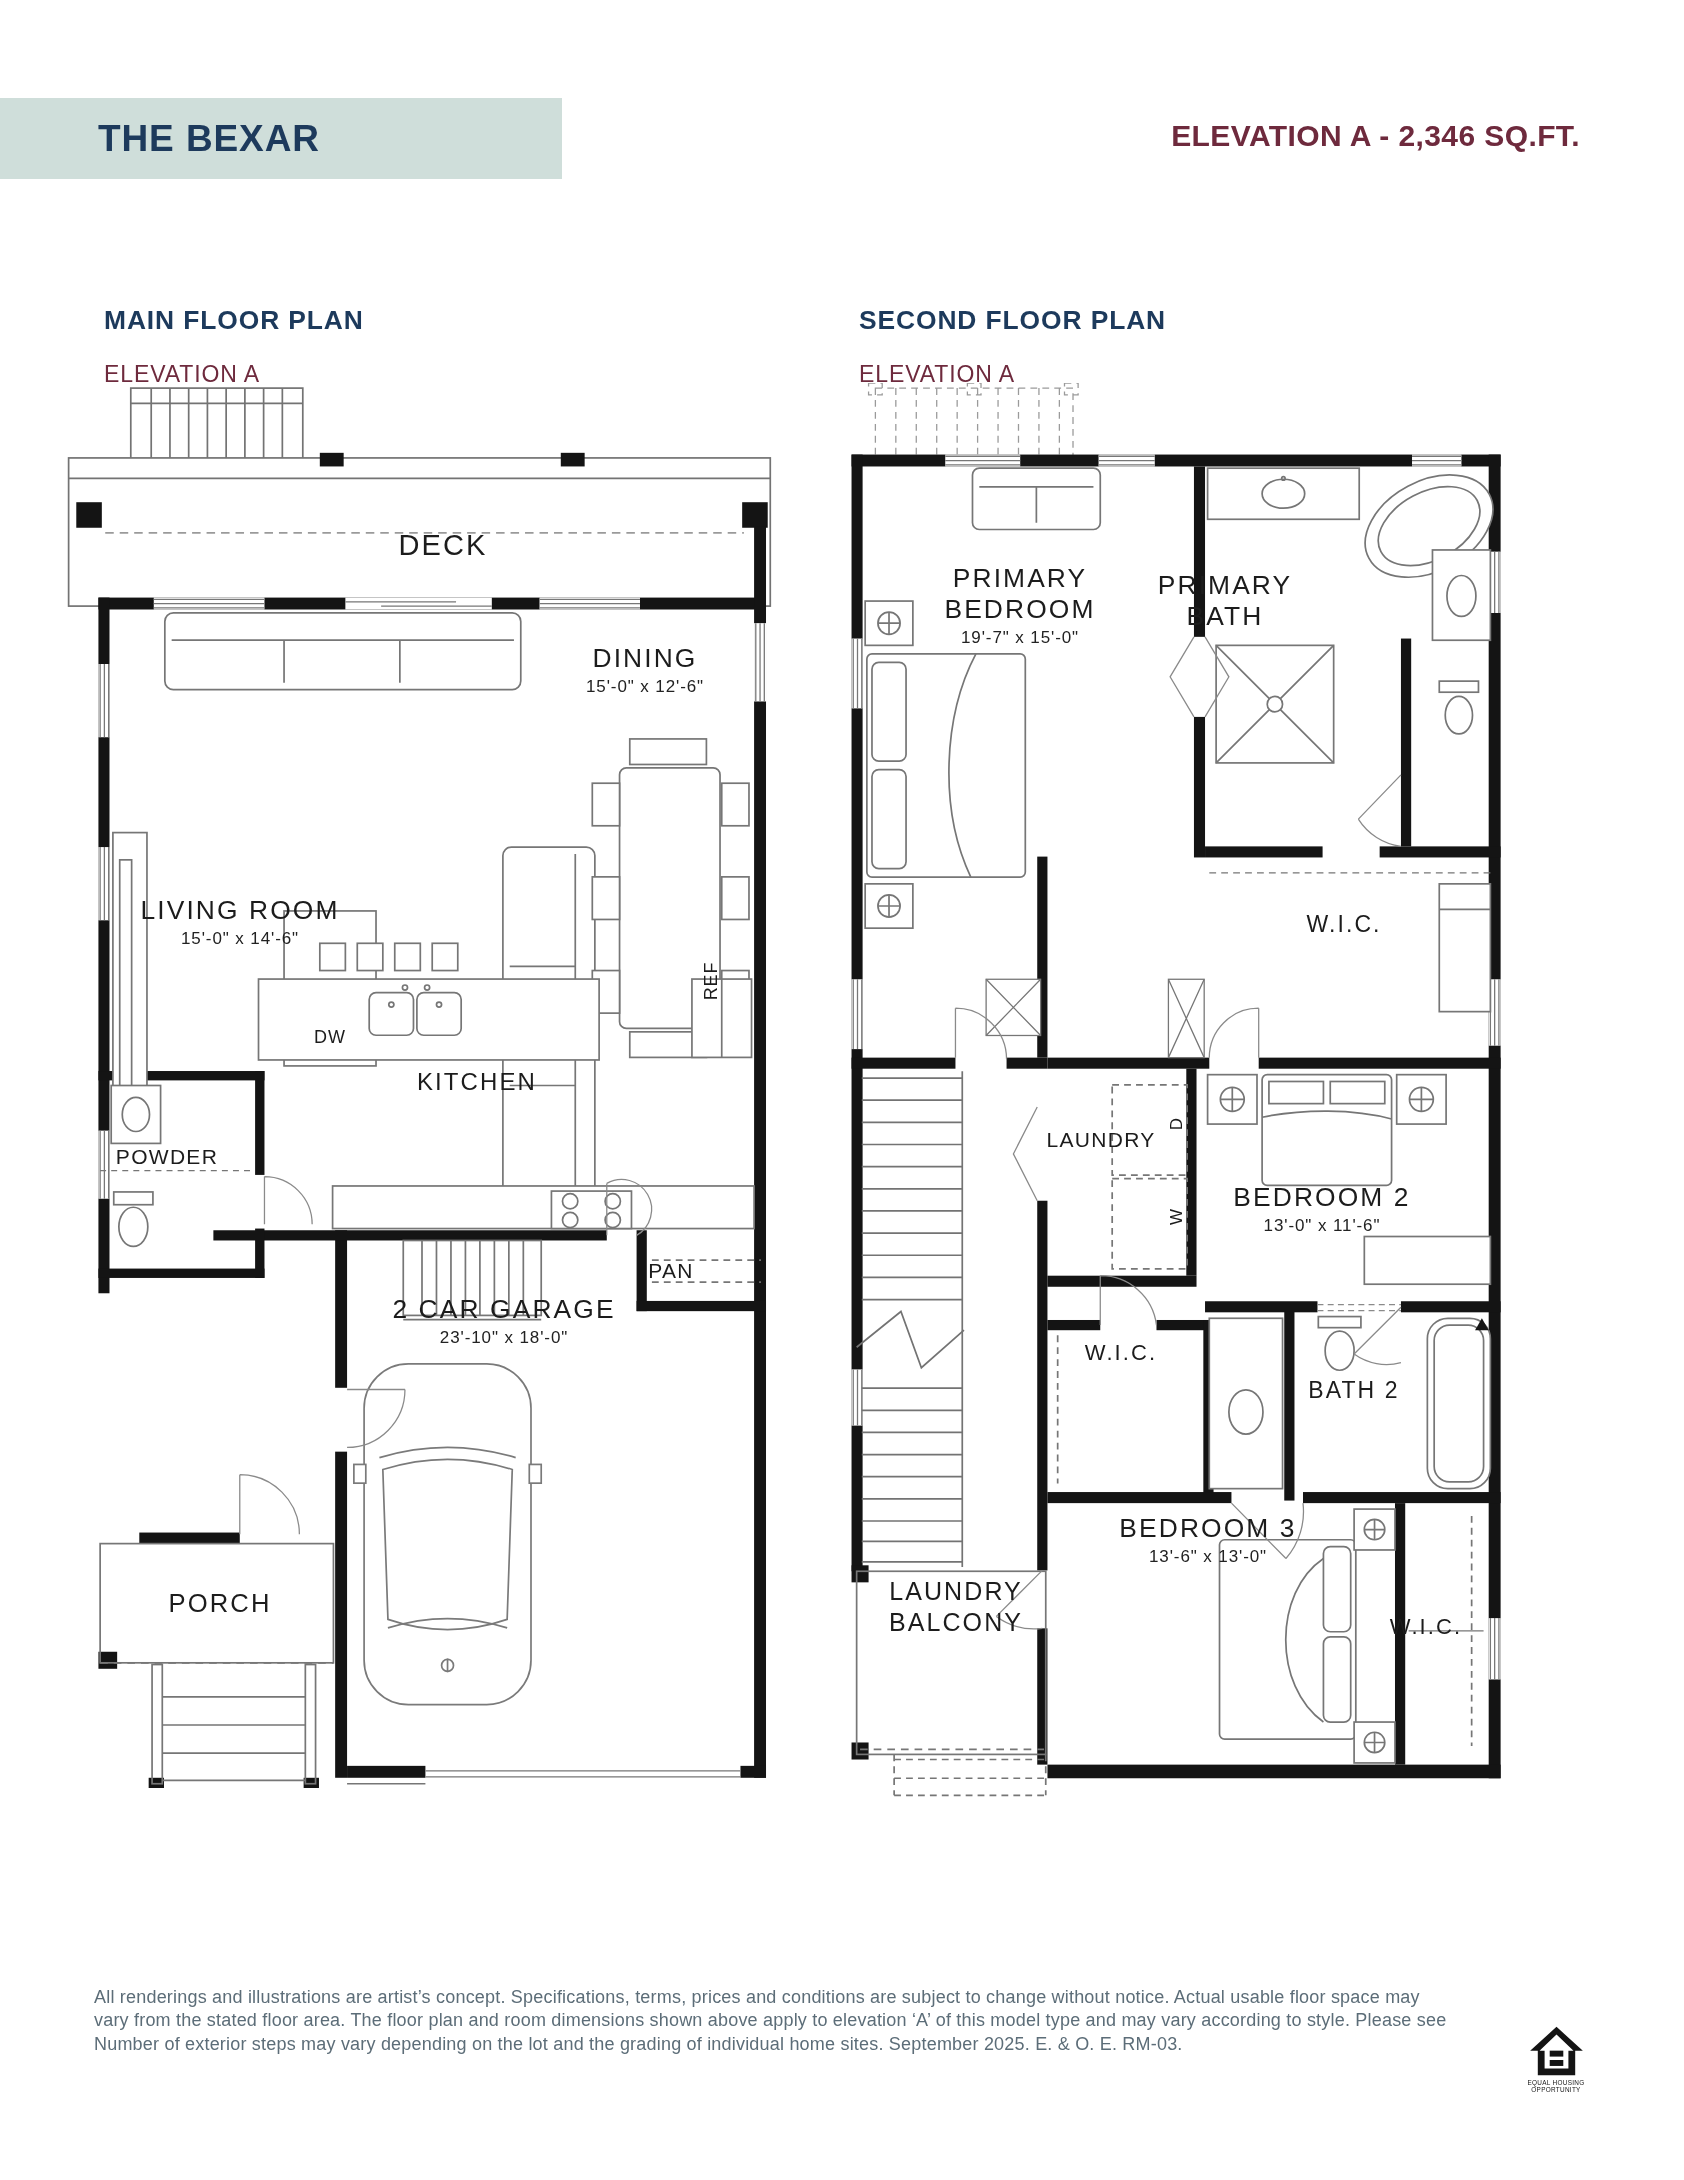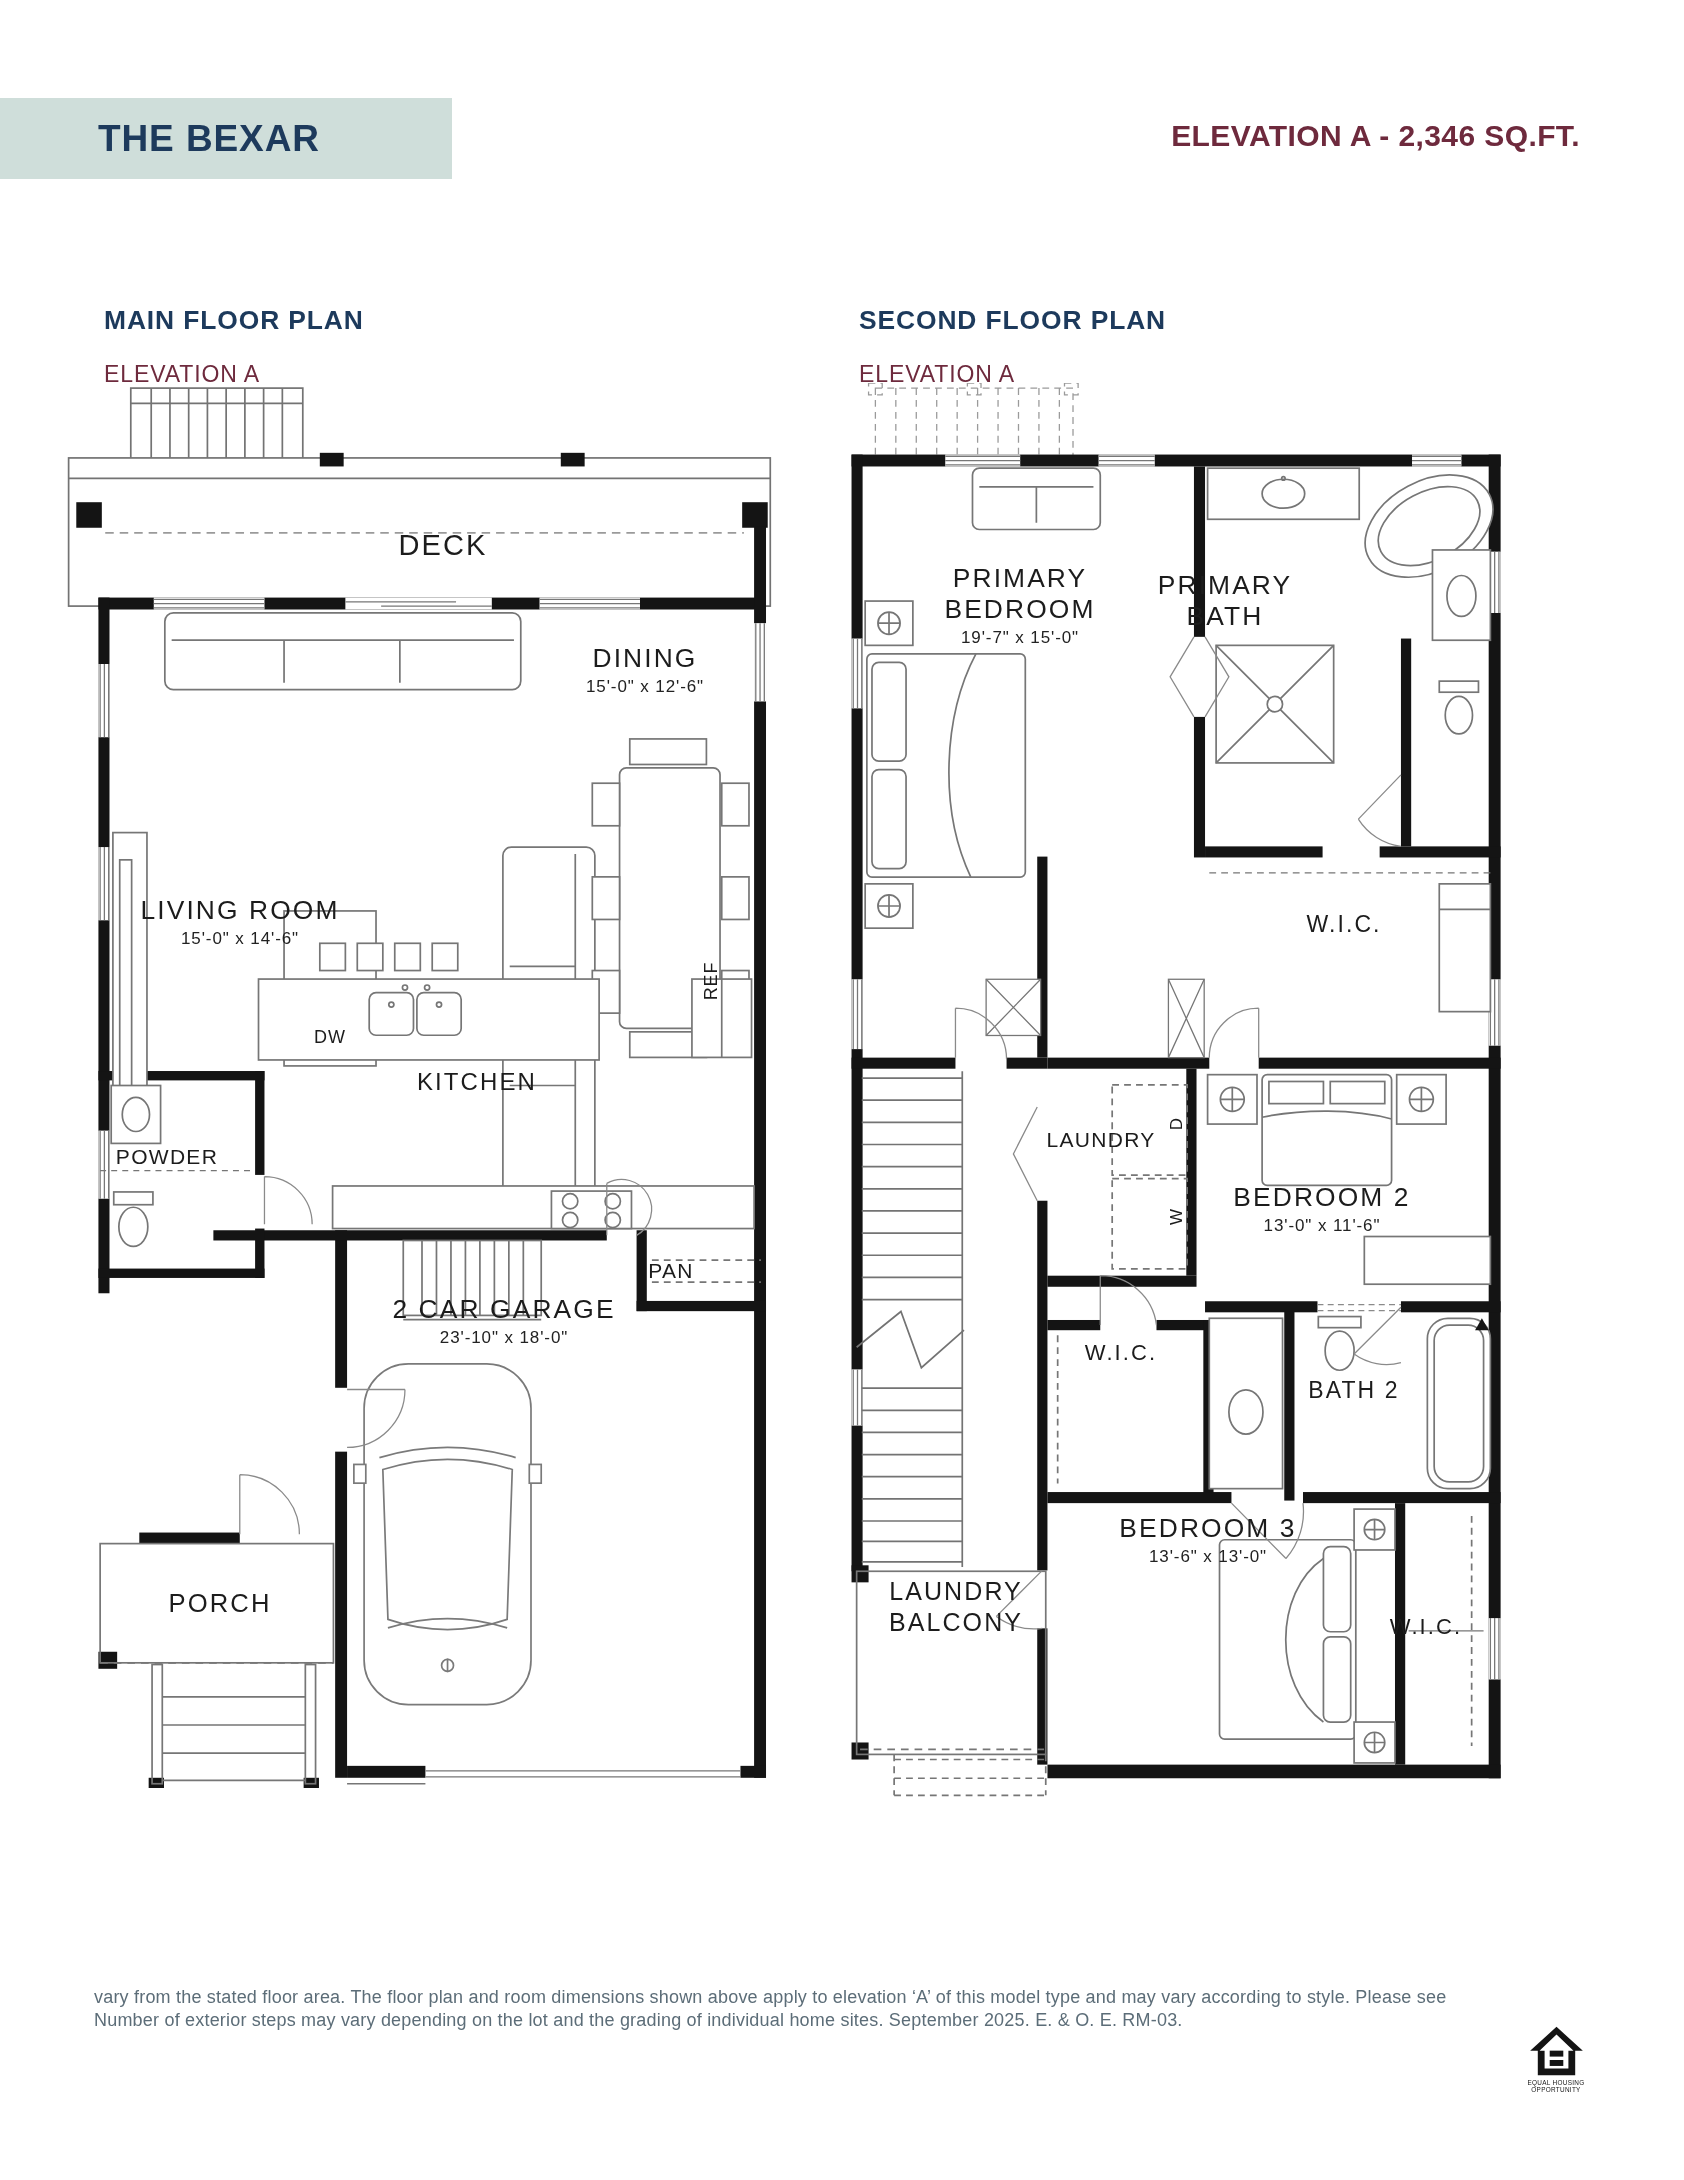--- a/index.html
+++ b/index.html
@@ -1,21 +1,21 @@
 <!DOCTYPE html>
 <html style="--banner: #cfdeda; --navy: #1d3a5c; --maroon: #6e2a3d; --ftext: #5c6d78;font-size:13.6px"><head>
 <meta charset="utf-8">
 <style>
   :root{
     --banner:#cfdeda; --navy:#1d3a5c; --maroon:#6e2a3d; --ftext:#5c6d78;
   }
   html,body{margin:0;padding:0;}
   body{width:1685px;height:2181px;background:#fff;font-family:"Liberation Sans",sans-serif;position:relative;overflow:hidden;}
   .page{position:absolute;inset:0;}
-  .banner{position:absolute;left:0;top:98px;width:452px;height:81px;background:var(--banner);display:flex;align-items:center;}
+  .banner{position:absolute;left:0;top:98px;width:562px;height:81px;background:var(--banner);display:flex;align-items:center;}
   .banner span{margin-left:98px;font-size:37px;font-weight:700;letter-spacing:0.9px;color:var(--navy);}
   .elev{position:absolute;top:119px;right:105px;font-size:30px;font-weight:700;letter-spacing:0.4px;color:var(--maroon);}
   .sec-title{position:absolute;font-size:26.4px;font-weight:700;letter-spacing:0.9px;color:var(--navy);}
   .sec-sub{position:absolute;font-size:23px;font-weight:400;letter-spacing:0.9px;color:var(--maroon);margin-top:20px;}
   .plan-svg{position:absolute;}
   .rl,.rlg{position:absolute;transform:translate(-50%,-50%);color:#1c1c1c;white-space:nowrap;text-align:center;}
   .rl{letter-spacing:2.1px;}
   .rl.rot{transform:translate(-50%,-50%) rotate(-90deg);}
   .rlg .rn{font-size:26.4px;letter-spacing:2.1px;line-height:31px;}
   .rlg .rd{font-size:17px;letter-spacing:0.9px;margin-top:3.4px;color:#222;}
@@ -365,20 +365,21 @@
     <div class="rn">BEDROOM 3</div>
     <div class="rd">13'-6" x 13'-0"</div>
   </div>
   <div class="rlg" style="left:956px;top:1607px;">
     <div class="rn" style="font-size:25px;">LAUNDRY</div>
     <div class="rn" style="font-size:25px;">BALCONY</div>
   </div>
   <div class="rl" style="left:1426px;top:1627px;font-size:22px;">W.I.C.</div>
 
   <div class="footer">
+    <div>All renderings and illustrations are artist’s concept. Specifications, terms, prices and conditions are subject to change without notice. Actual usable floor space may</div>
     <div>vary from the stated floor area. The floor plan and room dimensions shown above apply to elevation ‘A’ of this model type and may vary according to style. Please see</div>
     <div>Number of exterior steps may vary depending on the lot and the grading of individual home sites. September 2025. E. &amp; O. E. RM-03.</div>
   </div>
 
   <div class="eho">
     <svg width="55" height="51" viewBox="0 0 64 60">
       <path d="M32 1 L63 29 H54 V58 H10 V29 H1 Z" fill="#141414"></path>
       <path d="M32 10 L52 29 H46 V50 H18 V29 H12 Z" fill="#fff"></path>
       <rect x="24" y="29" width="16" height="7" fill="#141414"></rect>
       <rect x="24" y="40" width="16" height="7" fill="#141414"></rect>

